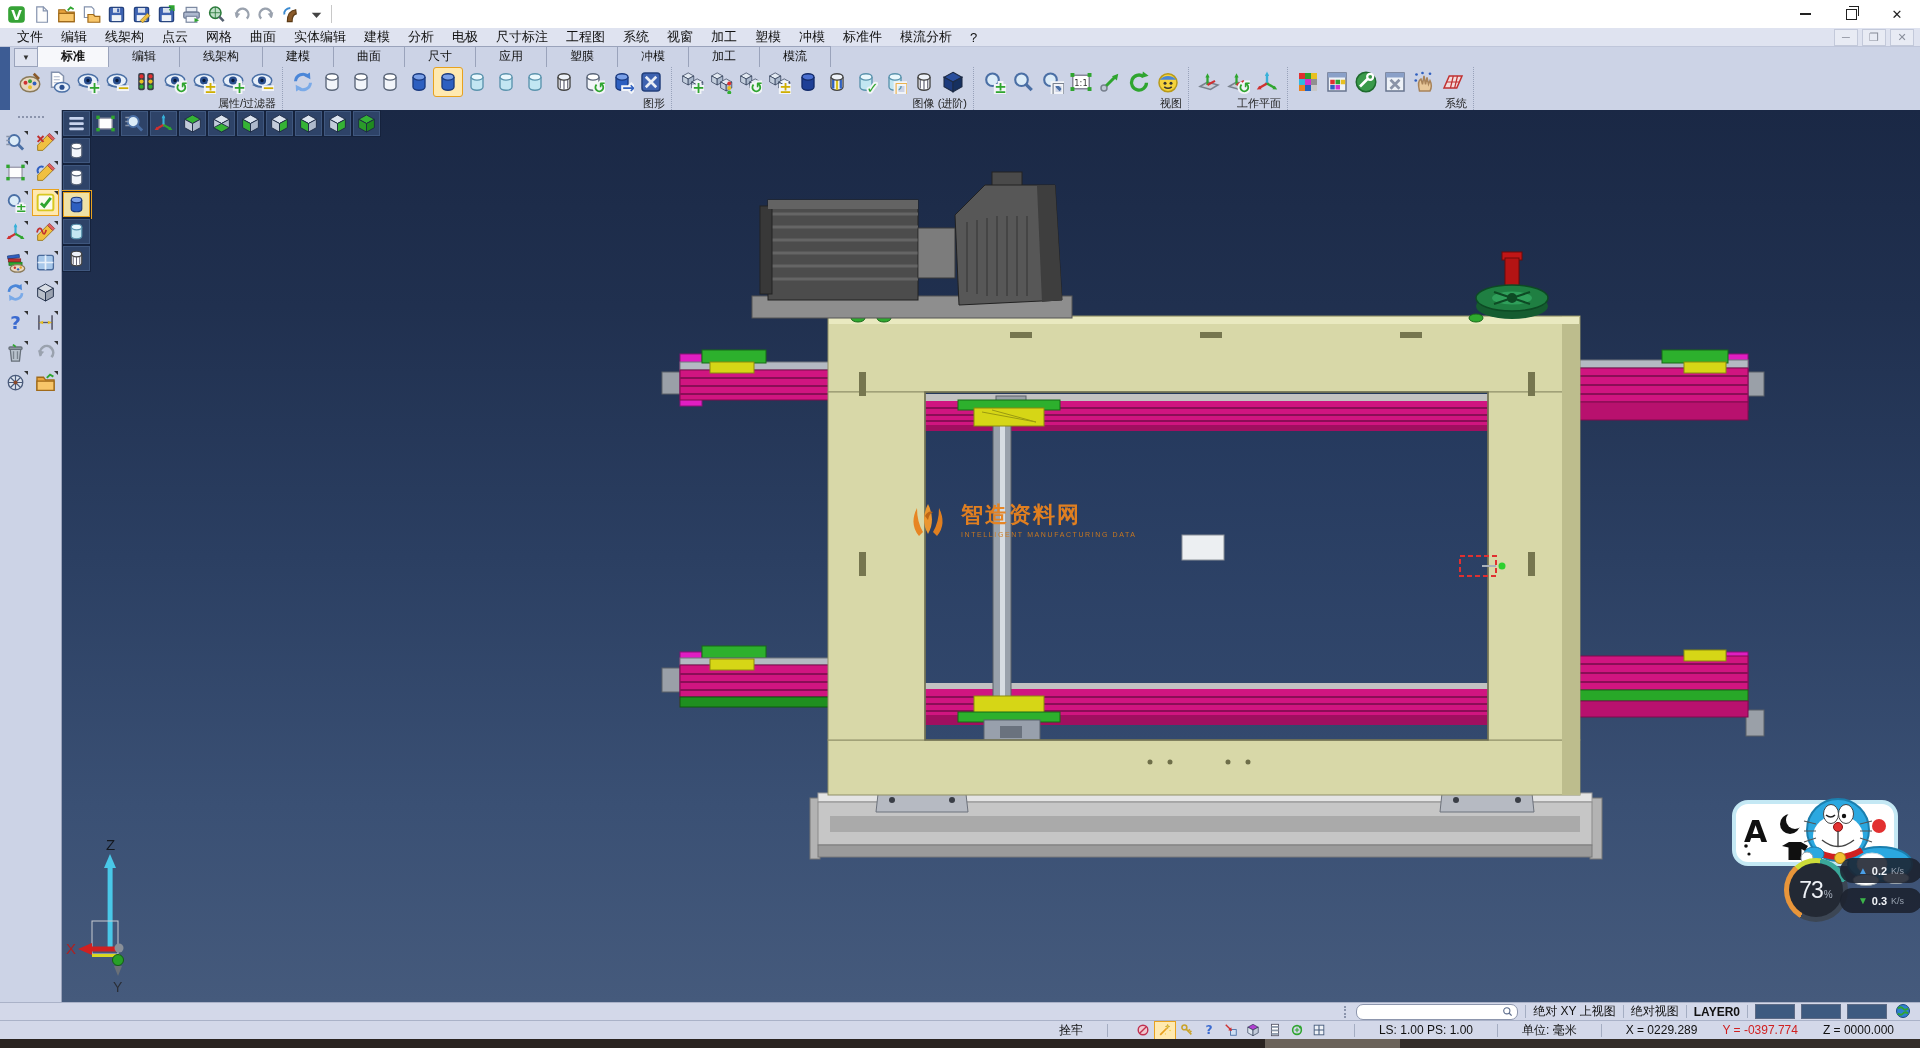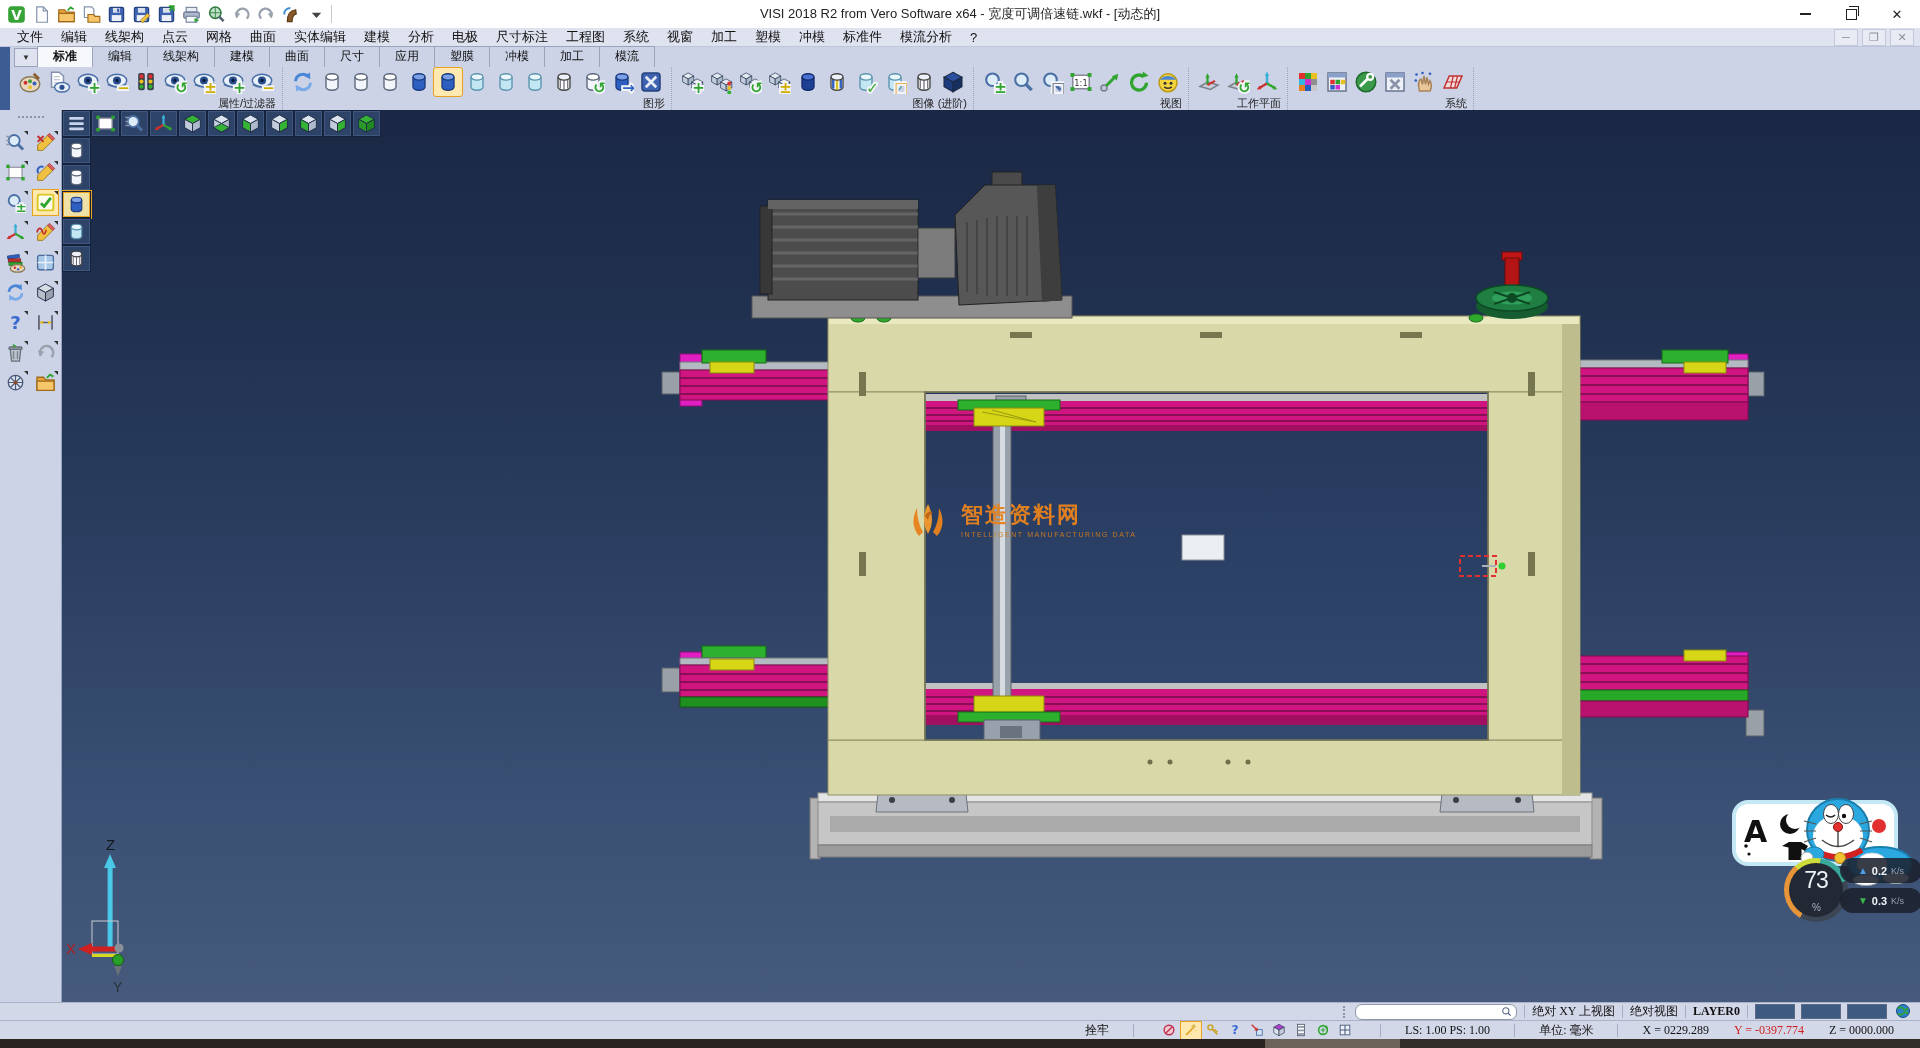--- a/index.html
+++ b/index.html
@@ -18,21 +18,21 @@
   .wc .rest:before{content:'';position:absolute;left:2px;top:-4px;width:9px;height:9px;border:1.4px solid #222;border-bottom:none;border-left:none;}
   
   .menubar{position:absolute;left:0;top:28px;width:1920px;height:19px;background:#dfe3f0;display:flex;align-items:center;padding-left:8px;border-bottom:1px solid #bfc6da;box-sizing:border-box;}
   .menubar .mitem{font-size:13px;color:#111;padding:0 9px;}
   .mdi{position:absolute;right:6px;top:0;height:18px;display:flex;gap:4px;align-items:center;}
   .mdi span{width:22px;height:15px;display:flex;align-items:center;justify-content:center;color:#8a8f9b;font-size:11px;border:1px solid #c3c9da;background:#e8ebf4;}
   
   .tabrow{position:absolute;left:0;top:47px;width:1920px;height:20px;background:#ccd3e6;display:flex;align-items:flex-end;}
   .dockedge{position:absolute;left:0;top:47px;width:10px;height:63px;background:#3d5c94;}
   .tabdrop{margin-left:14px;width:22px;height:17px;background:#dfe3f0;border:1px solid #9aa3bb;display:flex;align-items:center;justify-content:center;font-size:8px;color:#333;}
-  .tab{font-size:12px;color:#111;padding:1px 15px 2px;border:1px solid #9aa3bb;border-bottom:none;background:#ccd3e6;margin-left:-1px;}
+  .tab{font-size:12px;color:#111;padding:1px 23px 2px;border:1px solid #9aa3bb;border-bottom:none;background:#ccd3e6;margin-left:-1px;}
   .tab.active{background:#f7f8fb;font-weight:bold;}
   
   .ribbon{position:absolute;left:10px;top:67px;width:1910px;height:43px;background:#ccd3e6;display:flex;}
   .rgroup{display:flex;flex-direction:column;border-right:1px dotted #98a2ba;padding:0 6px;}
   .ricons{display:flex;align-items:center;gap:1px;height:30px;}
   .ricon{width:28px;height:28px;display:flex;align-items:center;justify-content:center;border-radius:2px;}
   .ricon svg{width:24px;height:24px;}
   .rlabel{text-align:right;font-size:11px;color:#222;height:13px;line-height:13px;}
   .sel{background:#ffe9b0;outline:1px solid #e8a21e;}
   
@@ -52,21 +52,21 @@
   .modelsvg{position:absolute;left:0;top:0;}
   
   .watermark{position:absolute;left:843px;top:386px;display:flex;align-items:center;gap:10px;opacity:.96;}
   .wm-text .wm-title{font-size:22px;font-weight:bold;color:#e8821e;letter-spacing:2px;line-height:28px;}
   .wm-text .wm-sub{font-size:7px;color:#cf7a1d;letter-spacing:1.6px;margin-top:2px;}
   
   .triad{position:absolute;left:0px;top:726px;}
   
   .dora{position:absolute;left:1668px;top:680px;width:195px;height:135px;}
   .ring{position:absolute;left:1722px;top:748px;width:64px;height:64px;border-radius:50%;background:conic-gradient(from 210deg,#e8953a 0% 30%,#cddc39 30% 44%,#3aa89a 44% 62%,#3c4654 62% 100%);}
-  .ring .inner{position:absolute;inset:5px;border-radius:50%;background:#232934;display:flex;align-items:center;justify-content:center;flex-direction:column;}
+  .ring .inner{position:absolute;inset:5px;border-radius:50%;background:#232934;display:flex;align-items:center;justify-content:center;}
   .ring .pct{color:#eef1f6;font-size:23px;letter-spacing:-1px;}
   .ring .pu{color:#aab2bf;font-size:10px;margin-left:1px;margin-top:8px;}
   .netchip{position:absolute;width:82px;height:25px;background:rgba(27,33,45,.88);border-radius:13px;display:flex;align-items:center;justify-content:center;gap:4px;}
   .netchip .arr{font-size:10px;}
   .netchip .val{color:#f2f4f8;font-size:11px;font-weight:bold;}
   .netchip .unit{color:#97a1af;font-size:9px;}
   
   .sb1{position:absolute;left:0;top:1002px;width:1920px;height:19px;background:#d3d8e9;border-top:1px solid #aab2c8;border-bottom:1px solid #aab2c8;display:flex;align-items:center;box-sizing:border-box;font-size:12px;color:#111;}
   .sb2{position:absolute;left:0;top:1021px;width:1920px;height:18px;background:#d3d8e9;display:flex;align-items:center;box-sizing:border-box;font-size:12px;color:#111;gap:17px;}
   .spacer{flex:1;}
@@ -74,21 +74,21 @@
   .sbsep{width:1px;height:13px;background:#a4adc2;margin:0 7px;}
   .searchbox{width:152px;height:14px;background:#fff;border:1px solid #8d96ad;border-radius:7px;display:flex;align-items:center;padding:0 4px;}
   .searchbox input{flex:1;border:none;outline:none;font-size:11px;background:transparent;min-width:0;}
   .searchbox svg{width:11px;height:11px;}
   .swatch{width:38px;height:13px;border:1px solid #5c6a85;margin-right:6px;}
   .sb-icon{width:20px;height:17px;display:flex;align-items:center;justify-content:center;margin:0 1px;}
   .sb-icon svg{width:14px;height:14px;}
   .sbglobe{width:17px;height:17px;margin:0 8px 0 2px;}
   .sbglobe svg{width:16px;height:16px;}
   .coordY{color:#d02020;}
-  .sbtxt{white-space:nowrap;font-family:Liberation Serif, serif;}
+  .sbtxt{white-space:nowrap;}
   .laybold{font-weight:bold;}
   
   .taskbar{position:absolute;left:0;top:1039px;width:1920px;height:9px;background:#2a2421;}
   .taskbar .seg1{position:absolute;left:1265px;top:0;width:135px;height:9px;background:#6b635a;}
   .taskbar .seg2{position:absolute;left:1400px;top:0;width:520px;height:9px;background:#332d29;}
 </style>
 </head>
 <body>
 
 <div class="screen">
@@ -177,21 +177,20 @@
             <path d="M2 8 a5.5 4.5 0 0 1 5 -5.5" fill="none" stroke="#3a8ad0" stroke-width="1.6"></path>
           </svg>
         </div>
         <div class="qicon">
           <svg viewBox="0 0 16 16">
             <polygon points="4,6.5 12,6.5 8,11" fill="#444"></polygon>
           </svg>
         </div>
       </div>
     <div class="qbar-sep"></div>
-    <div class="title-text">VISI 2018 R2 from Vero Software x64 - 宽度可调倍速链.wkf - [动态的]</div>
     <div class="wcontrols">
       <div class="wc">
           <span class="bar"></span>
         </div>
       <div class="wc">
           <span class="rest"></span>
         </div>
       <div class="wc">✕</div>
     </div>
   </div>

